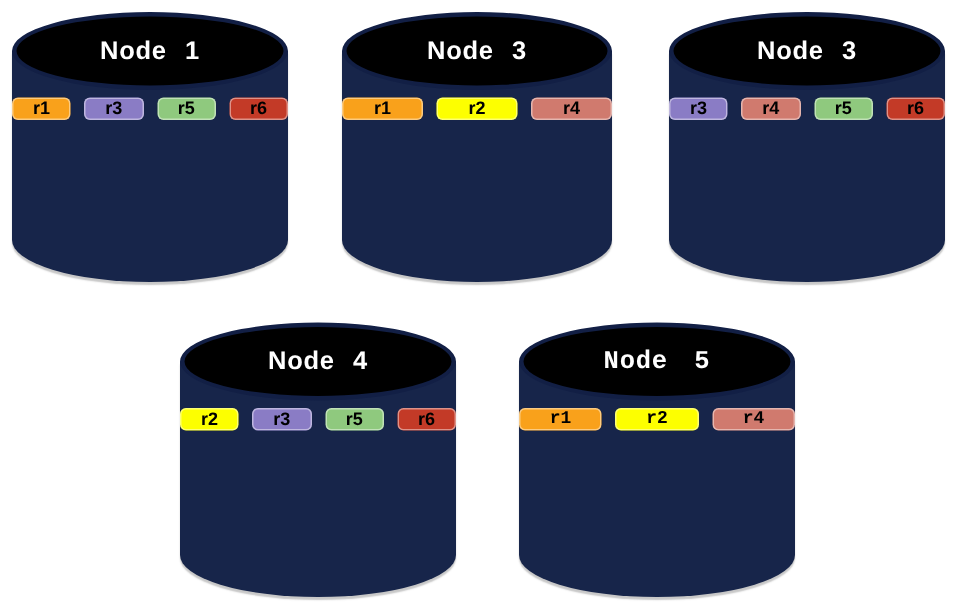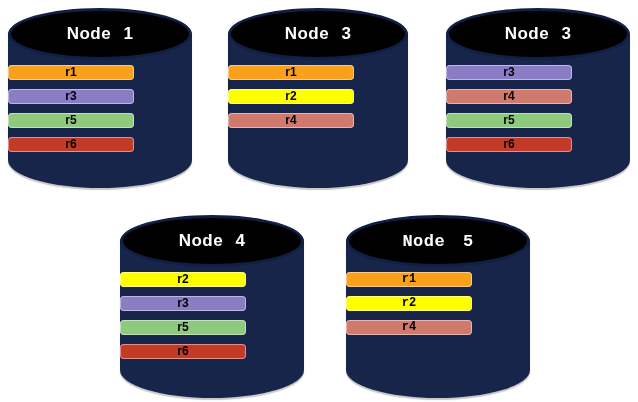--- a/index.html
+++ b/index.html
@@ -36,21 +36,21 @@
   .node-label {
     color: #ffffff;
     font-weight: bold;
     font-size: 17px;
     letter-spacing: 0.5px;
     word-spacing: 7px;
     white-space: pre;
   }
   .bars {
     position: absolute; left: 0; right: 0; top: 57px;
-    display: flex; flex-direction: column; align-items: flex-start; gap: 9px;
+    display: flex; flex-direction: row; align-items: flex-end; gap: 9px;
     z-index: 3;
   }
   .bar {
     width: 126px; height: 15px;
     border-radius: 4px;
     box-shadow: inset 0 0 0 1px rgba(255,255,255,0.45);
     display: flex; align-items: center; justify-content: center;
   }
   .bar span {
     color: #000000;

